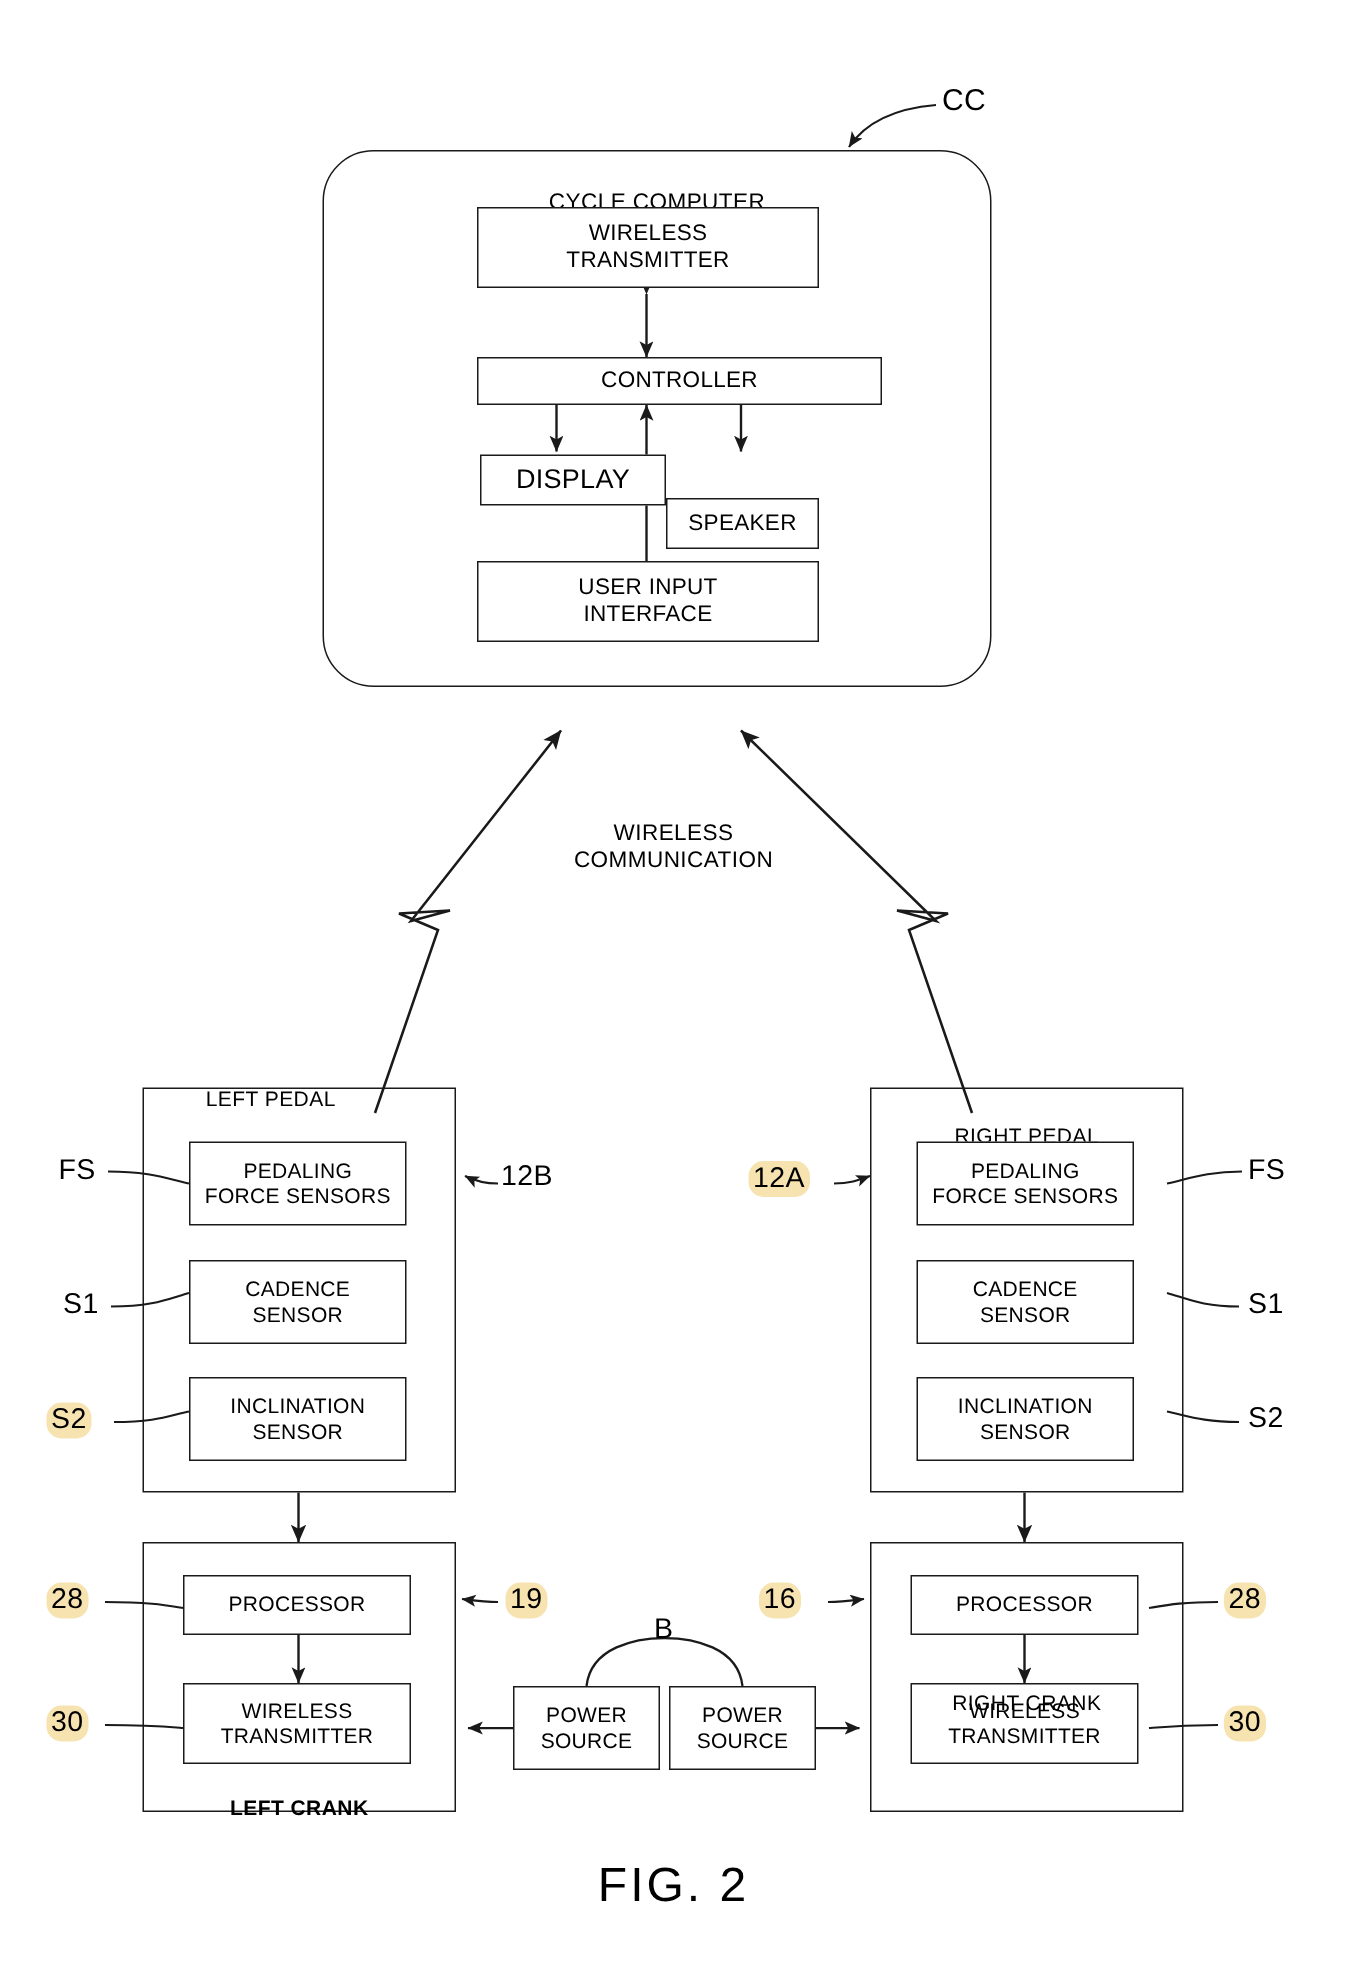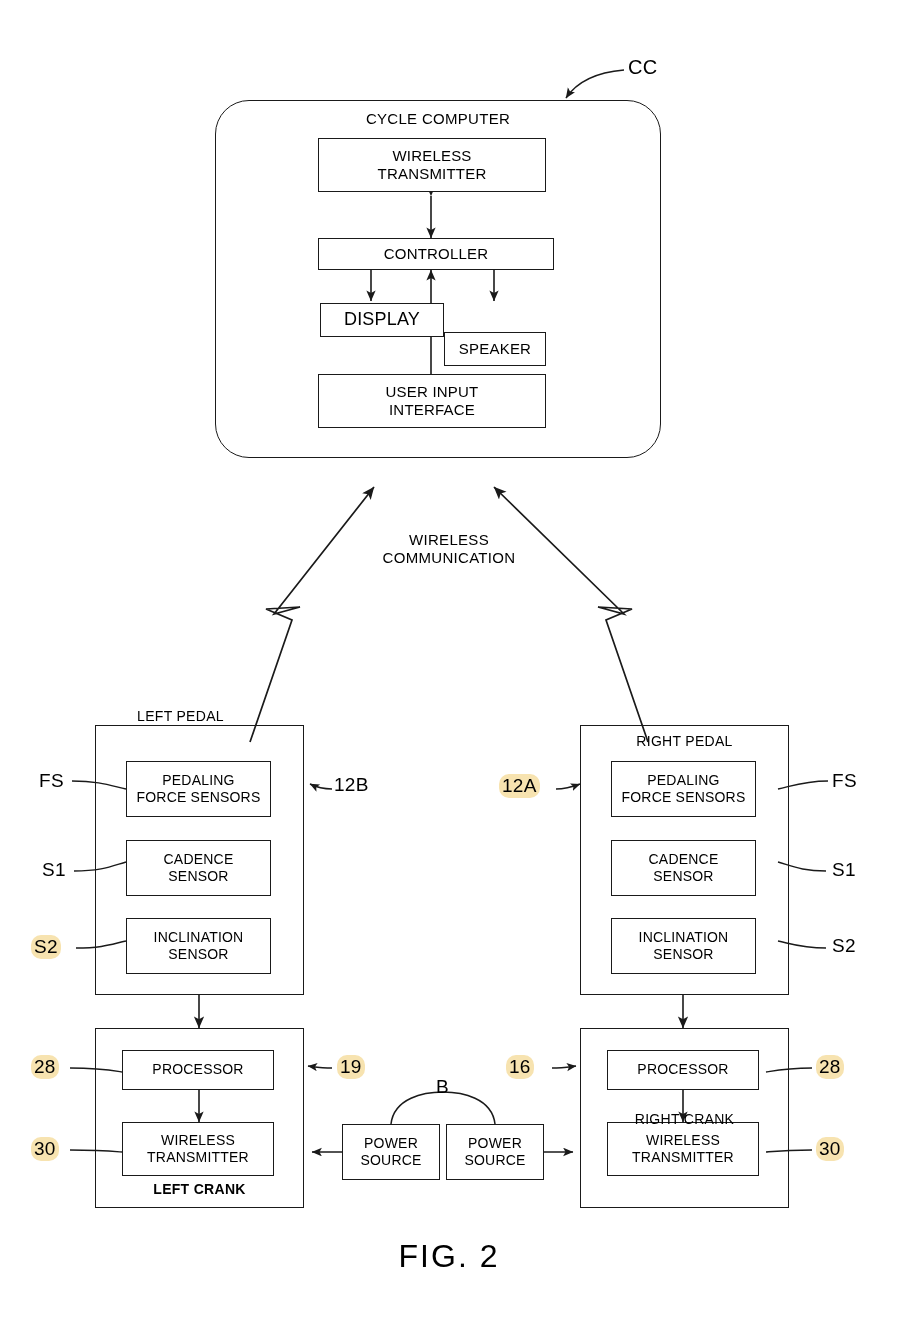--- a/index.html
+++ b/index.html
@@ -47,20 +47,21 @@
   }
   .rounded {
     border-radius: 34px;
   }
   .caption {
     position: absolute;
     text-align: center;
     white-space: pre-line;
     line-height: 1.2;
     letter-spacing: 0.3px;
+    margin-top: 16px;
   }
   .ref {
     position: absolute;
     letter-spacing: 0.3px;
     white-space: nowrap;
   }
   .ref.hl {
     background: #f7e3b0;
     padding: 1px 3px;
     border-radius: 10px;
@@ -145,21 +146,21 @@
     </g>
   </svg>
 
   <div class="container-box rounded" style="left:215px; top:100px; width:446px; height:358px;"></div>
 
   <div class="caption" style="left:215px; top:110px; width:446px; font-size:15px;">CYCLE COMPUTER</div>
 
   <div class="node" style="left:318px; top:138px; width:228px; height:54px; font-size:15px;">WIRELESS
 TRANSMITTER</div>
 
-  <div class="node" style="left:318px; top:238px; width:236px; height:32px; font-size:15px;">CONTROLLER</div>
+  <div class="node" style="left:318px; top:238px; width:270px; height:32px; font-size:15px;">CONTROLLER</div>
 
   <div class="node" style="left:320px; top:303px; width:124px; height:34px; font-size:18px;">DISPLAY</div>
 
   <div class="node" style="left:444px; top:303px; width:102px; height:34px; font-size:15px;margin-top:29px;">SPEAKER</div>
 
   <div class="node" style="left:318px; top:374px; width:228px; height:54px; font-size:15px;">USER INPUT
 INTERFACE</div>
 
   <div class="ref" style="left:628px; top:56px; font-size:20px;">CC</div>
 

